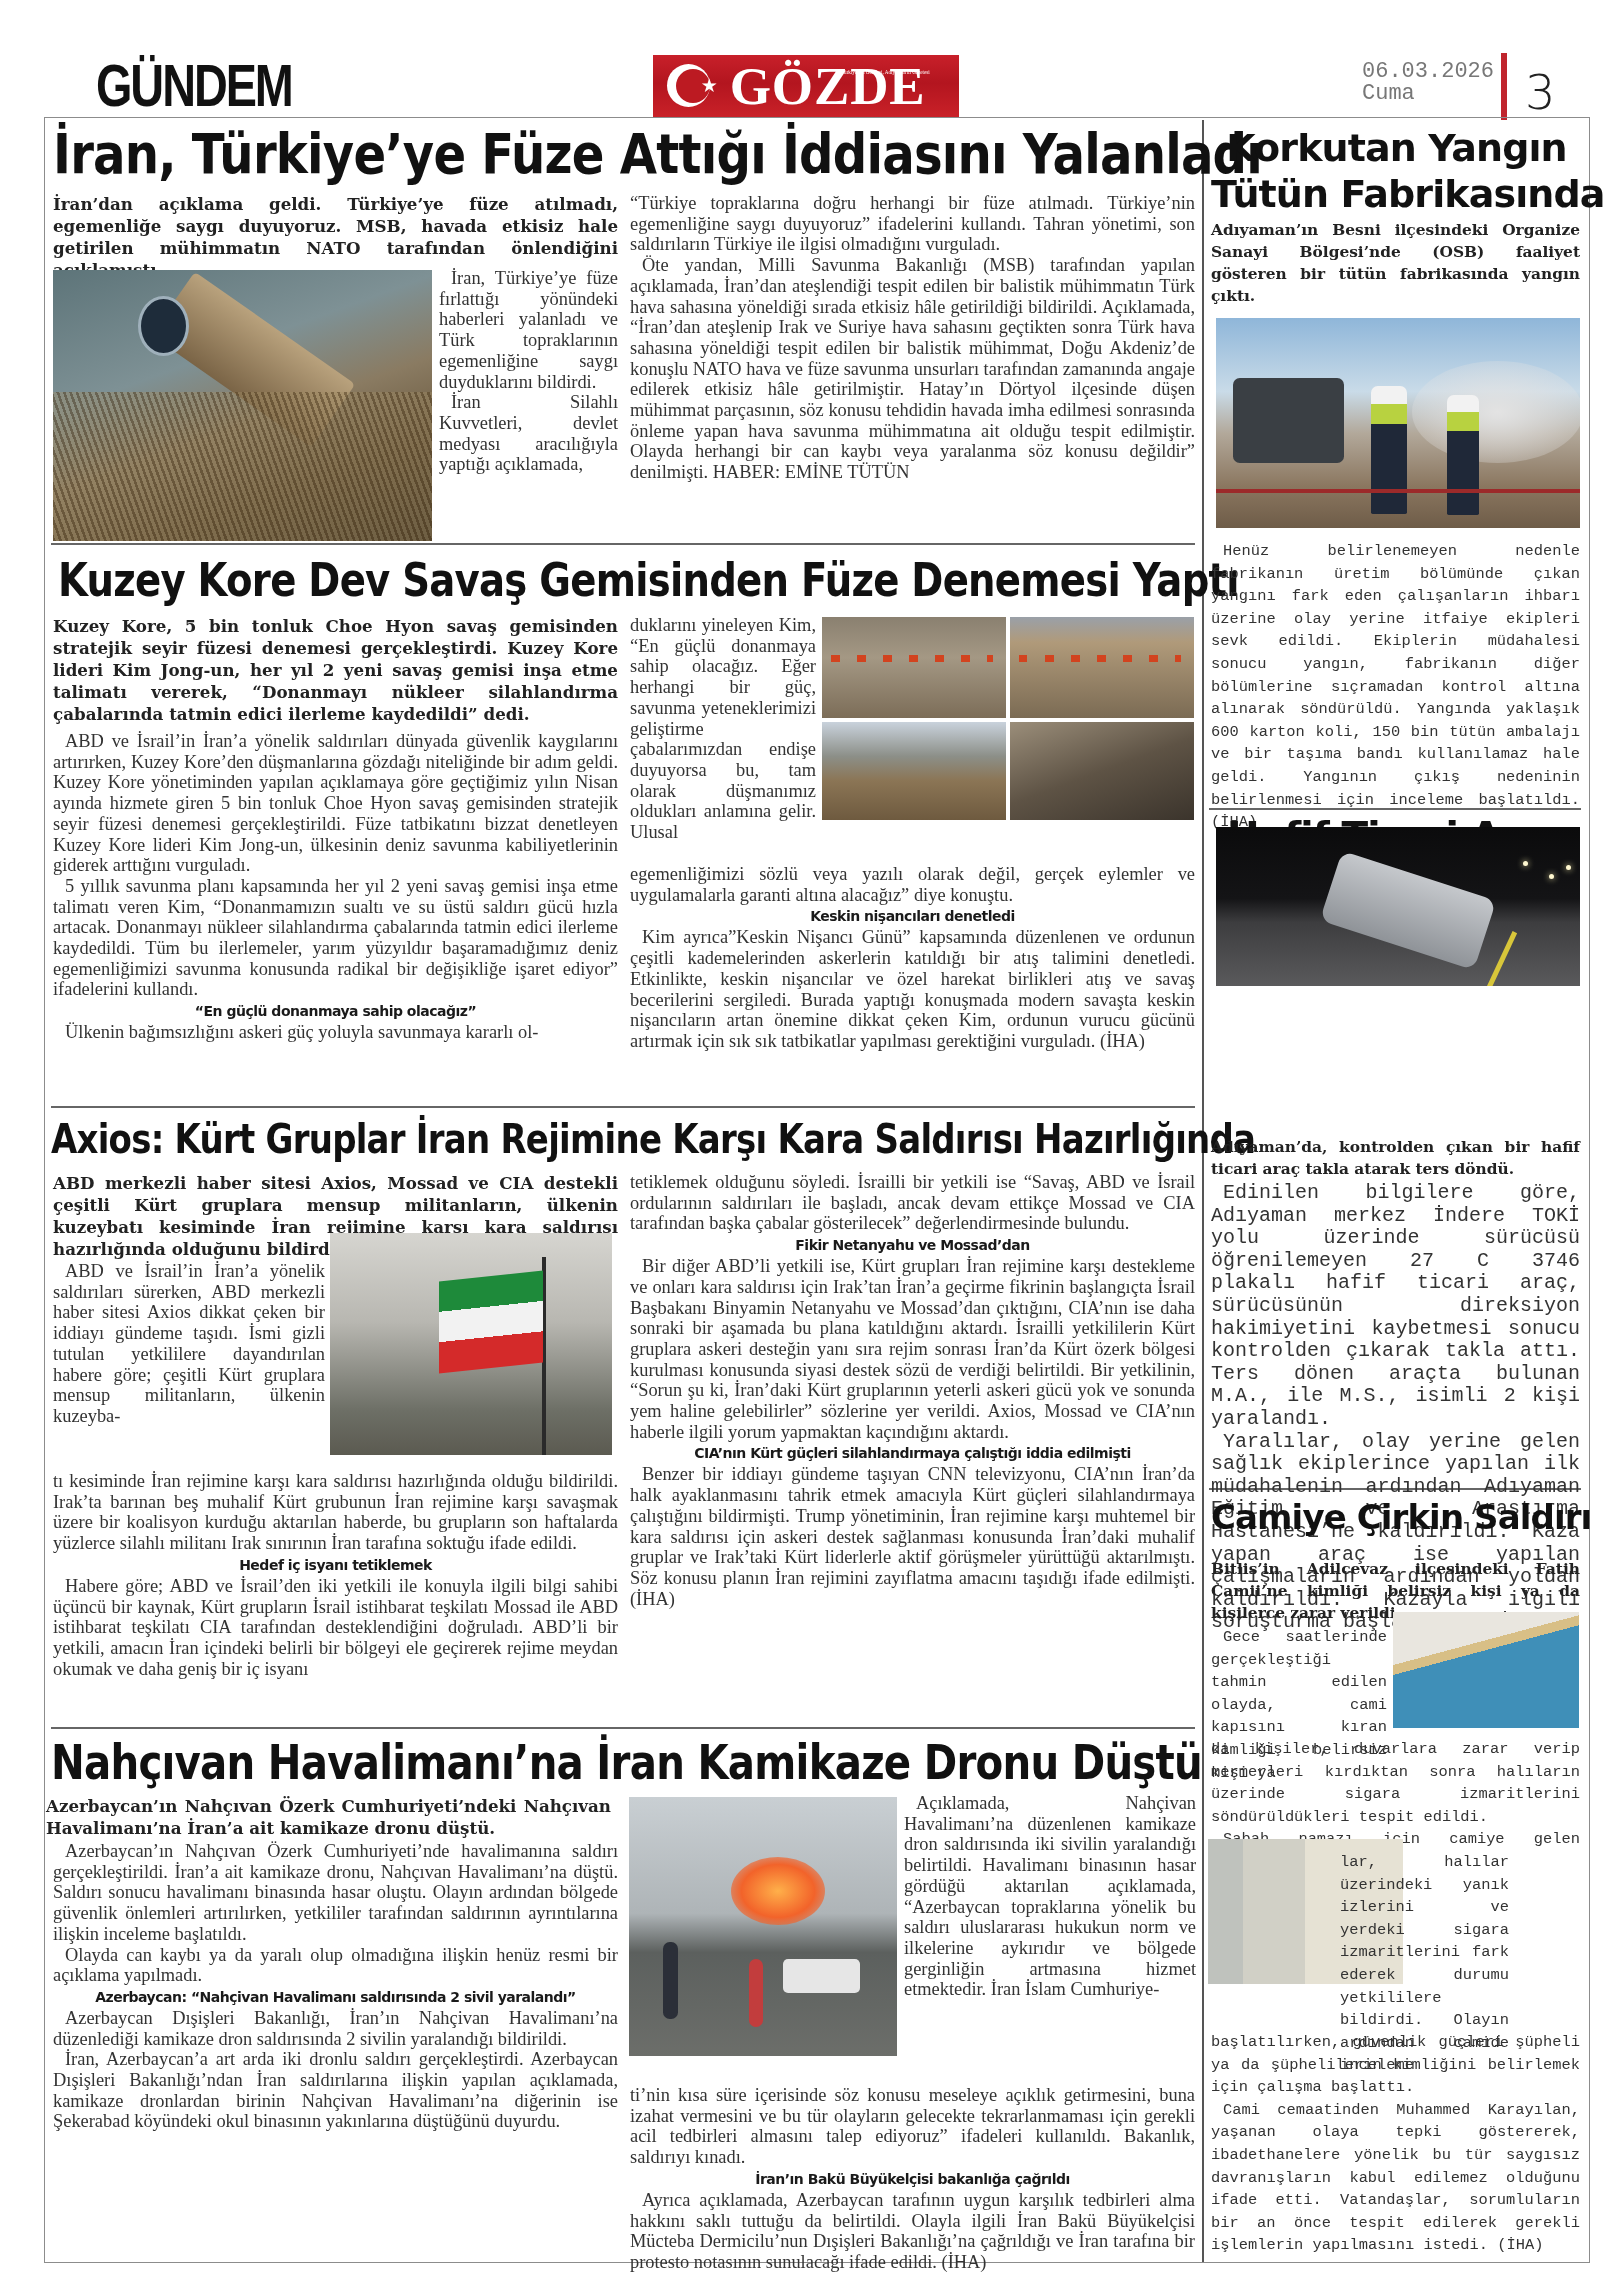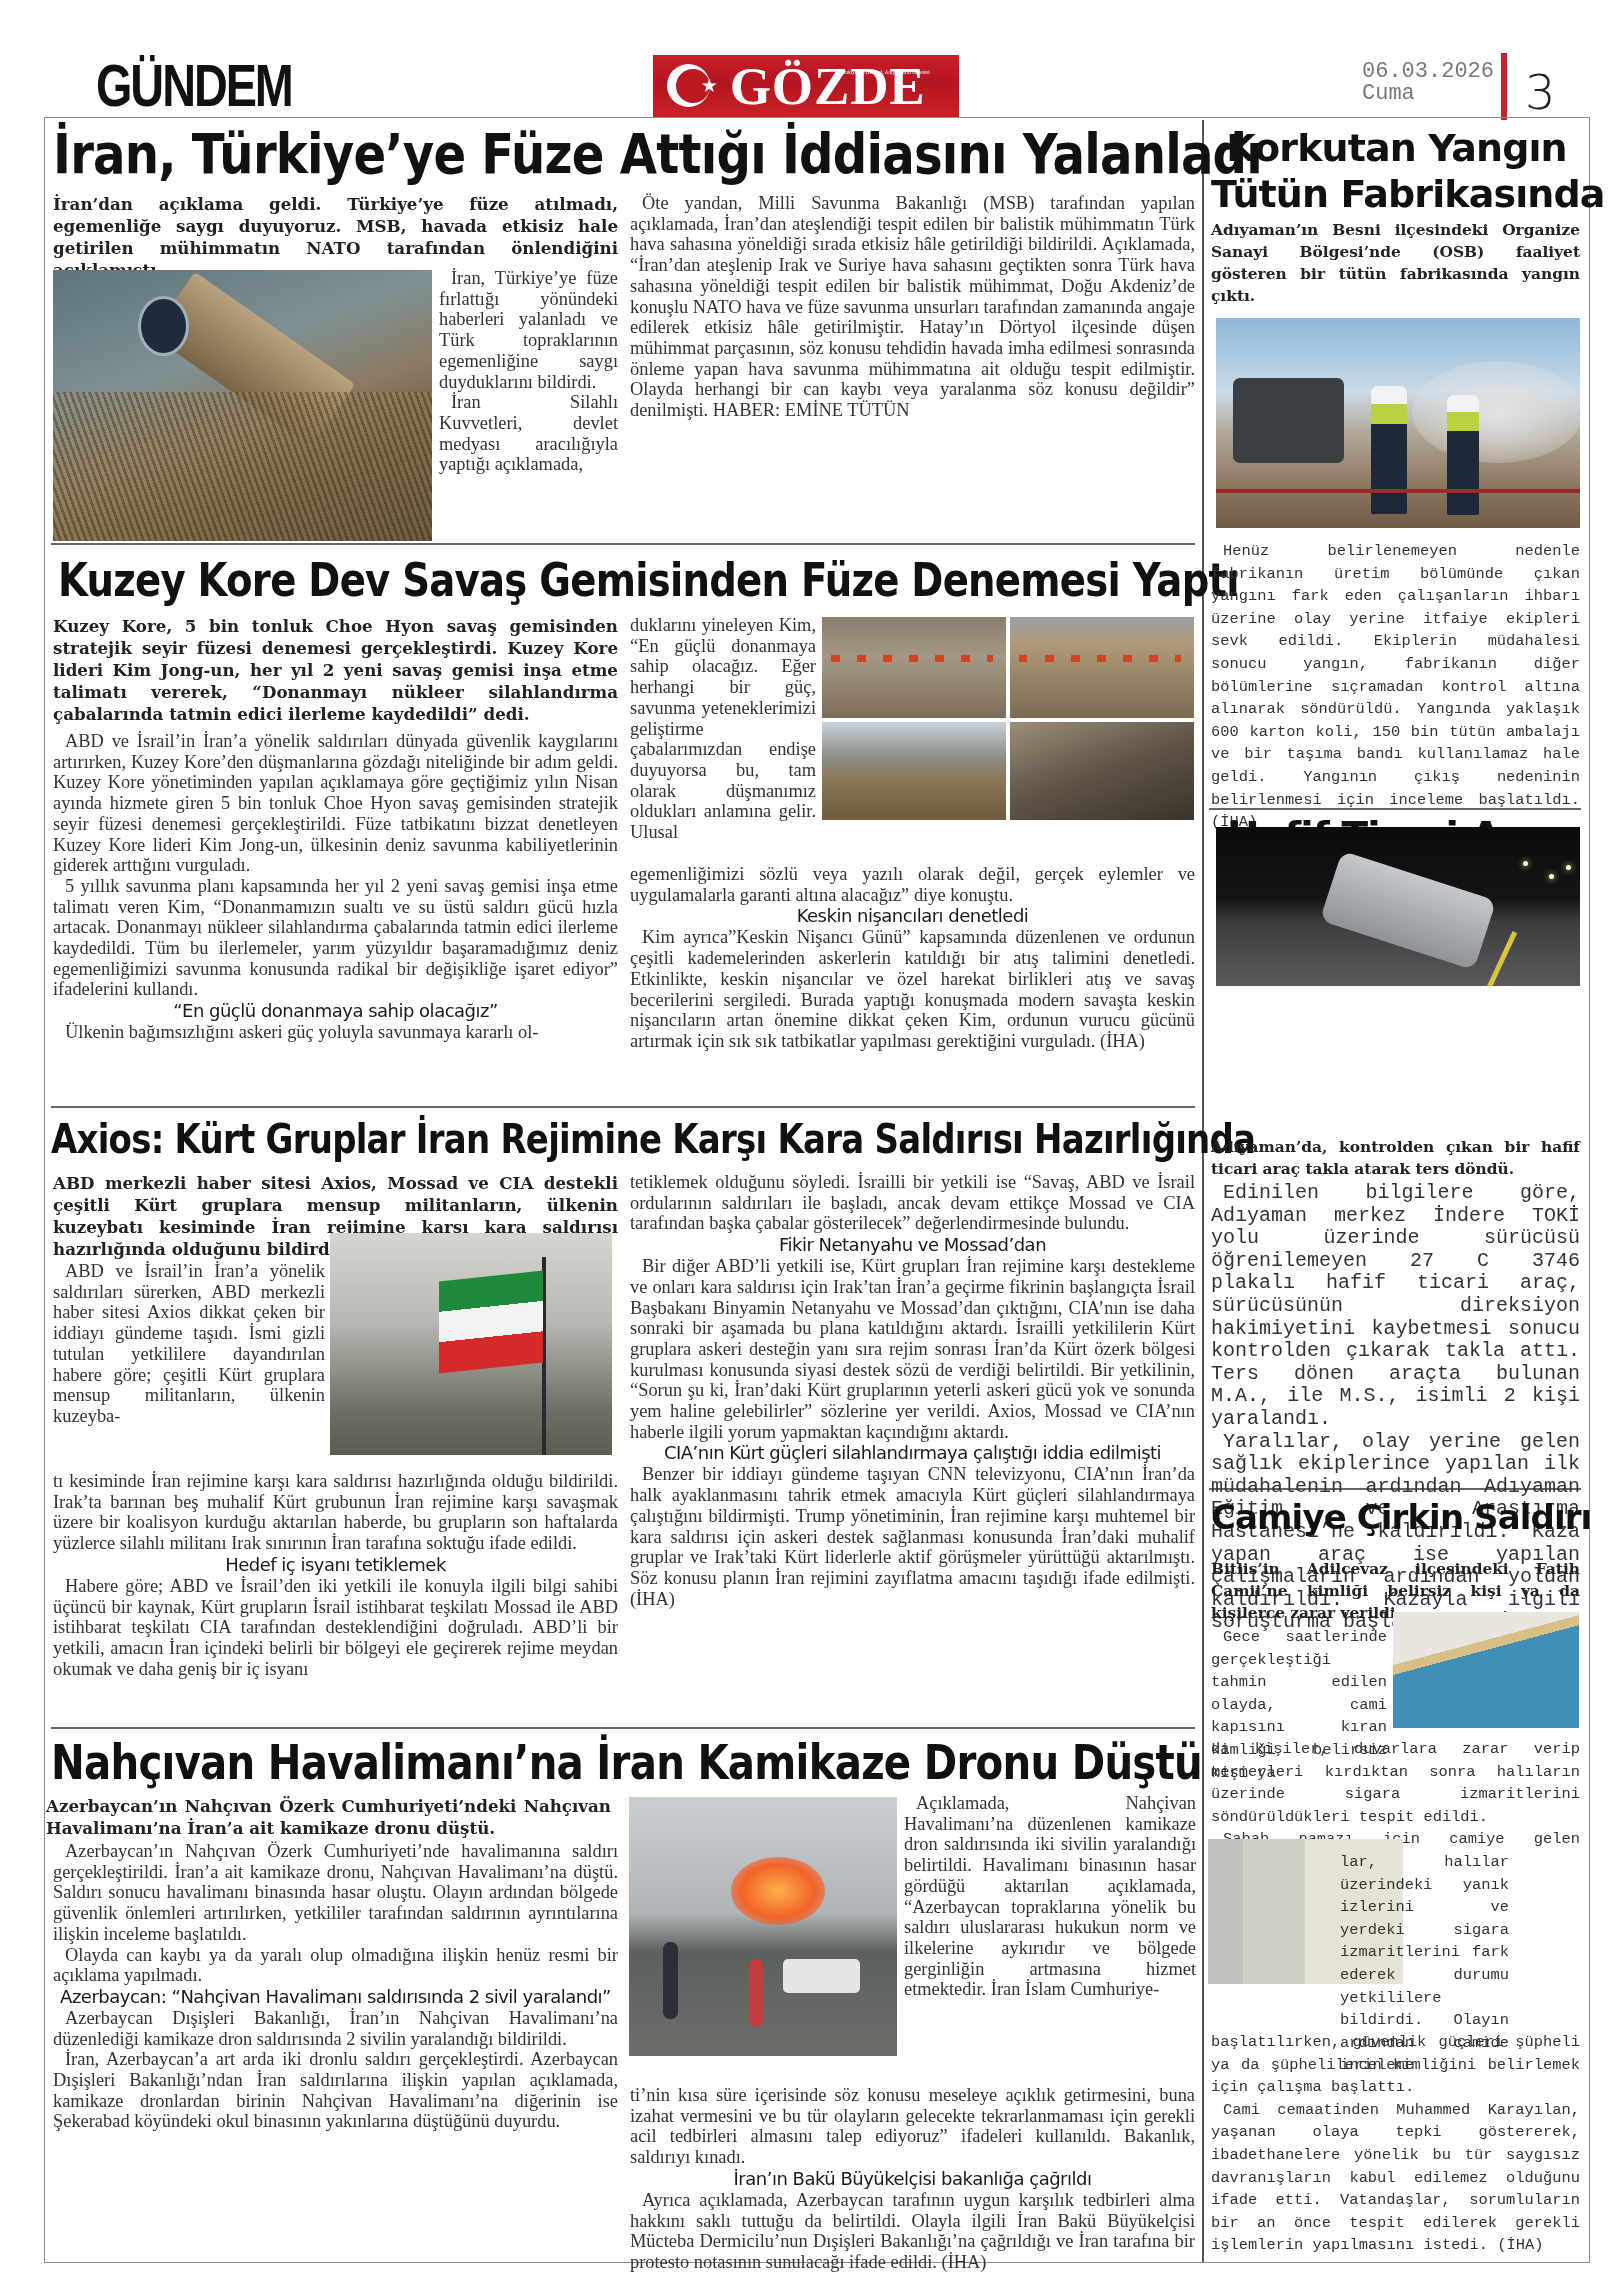--- a/index.html
+++ b/index.html
@@ -22,21 +22,21 @@
   
   .frame { position: absolute; left: 44px; top: 117px; width: 1546px; height: 2146px; border: 1.7px solid #8c8c8c; }
   .vsep { position: absolute; left: 1202px; top: 120px; width: 1.7px; height: 2142px; background: #555; }
   .hsep { position: absolute; height: 1.7px; background: #666; }
 
   
   .hl { position: absolute; font-family: "DejaVu Sans", sans-serif; font-weight: bold; color: #111; white-space: nowrap; transform-origin: left top; letter-spacing: -0.9px; }
   .lead { position: absolute; font-family: "DejaVu Serif", serif; font-weight: bold; font-size: 16.7px; line-height: 22px; color: #222; text-align: justify; }
   .body { position: absolute; font-family: "Liberation Serif", serif; font-size: 18.4px; line-height: 20.7px; color: #333; text-align: justify; }
   .body p { text-indent: 12px; }
-  .sub { font-family: "DejaVu Sans", sans-serif; font-weight: normal; font-size: 18px; line-height: 22px; text-align: center; color: #1a1a1a; text-indent: 0 !important; letter-spacing: -0.5px; }
+  .sub { font-family: "DejaVu Sans", sans-serif; font-weight: bold; font-size: 14px; line-height: 22px; text-align: center; color: #1a1a1a; text-indent: 0 !important; letter-spacing: -0.5px; }
   .rbody { position: absolute; font-family: Liberation Mono, monospace; font-size: 15.4px; line-height: 22.6px; color: #333; text-align: justify; }
   .rbody p { text-indent: 12px; }
 
   
   .photo { position: absolute; overflow: hidden; }
   .ph-missile { left: 53px; top: 270px; width: 379px; height: 271px; background: linear-gradient(160deg,#5d7479 0%,#7e9195 35%,#8a7b62 55%,#6b5a40 75%,#4b3f2c 100%); }
   .ph-missile .tube { position: absolute; left: 102px; top: 51px; width: 196px; height: 77px; background: linear-gradient(180deg,#b9a27d,#7a6446); transform: rotate(35deg); border-radius: 5.1px; }
   .ph-missile .mouth { position: absolute; left: 85px; top: 26px; width: 51px; height: 60px; border-radius: 50%; background: #1e2c3a; border: 3.4px solid #9fb0bb; }
   .ph-missile .grass { position: absolute; left: 0; bottom: 0; width: 100%; height: 55%; background: repeating-linear-gradient(70deg, rgba(90,70,40,.6) 0 2.6px, rgba(160,140,100,.4) 2.6px 6px); }
 
@@ -105,20 +105,21 @@
   <div class="photo ph-missile">
       <div class="tube"></div>
       <div class="mouth"></div>
       <div class="grass"></div>
     </div>
   <div class="body" style="left:439px; top:268px; width:179px;">
     <p>İran, Türkiye’ye füze fırlattığı yönündeki haberleri yalanladı ve Türk topraklarının egemenliğine saygı duyduklarını bildirdi.</p>
     <p>İran Silahlı Kuvvetleri, devlet medyası aracılığıyla yaptığı açıklamada,</p>
   </div>
   <div class="body" style="left:630px; top:193px; width:565px;">
+    <p style="text-indent:0">“Türkiye topraklarına doğru herhangi bir füze atılmadı. Türkiye’nin egemenliğine saygı duyuyoruz” ifadelerini kullandı. Tahran yönetimi, son saldırıların Türkiye ile ilgisi olmadığını vurguladı.</p>
     <p>Öte yandan, Milli Savunma Bakanlığı (MSB) tarafından yapılan açıklamada, İran’dan ateşlendiği tespit edilen bir balistik mühimmatın Türk hava sahasına yöneldiği sırada etkisiz hâle getirildiği bildirildi. Açıklamada, “İran’dan ateşlenip Irak ve Suriye hava sahasını geçtikten sonra Türk hava sahasına yöneldiği tespit edilen bir balistik mühimmat, Doğu Akdeniz’de konuşlu NATO hava ve füze savunma unsurları tarafından zamanında angaje edilerek etkisiz hâle getirilmiştir. Hatay’ın Dörtyol ilçesinde düşen mühimmat parçasının, söz konusu tehdidin havada imha edilmesi sonrasında önleme yapan hava savunma mühimmatına ait olduğu tespit edilmiştir. Olayda herhangi bir can kaybı veya yaralanma söz konusu değildir” denilmişti. HABER: EMİNE TÜTÜN</p>
   </div>
 </article>
 
 <article>
   <h1 class="hl" style="left:58px; top:553px; font-size:46px; line-height:55px; transform:scaleX(0.84);">Kuzey Kore Dev Savaş Gemisinden Füze Denemesi Yaptı</h1>
   <div class="lead" style="left:53px; top:615px; width:565px;">Kuzey Kore, 5 bin tonluk Choe Hyon savaş gemisinden stratejik seyir füzesi denemesi gerçekleştirdi. Kuzey Kore lideri Kim Jong-un, her yıl 2 yeni savaş gemisi inşa etme talimatı vererek, “Donanmayı nükleer silahlandırma çabalarında tatmin edici ilerleme kaydedildi” dedi.</div>
   <div class="body" style="left:53px; top:731px; width:565px;">
     <p>ABD ve İsrail’in İran’a yönelik saldırıları dünyada güvenlik kaygılarını artırırken, Kuzey Kore’den düşmanlarına gözdağı niteliğinde bir adım geldi. Kuzey Kore yönetiminden yapılan açıklamaya göre geçtiğimiz yılın Nisan ayında hizmete giren 5 bin tonluk Choe Hyon savaş gemisinden stratejik seyir füzesi denemesi gerçekleştirildi. Füze tatbikatını bizzat denetleyen Kuzey Kore lideri Kim Jong-un, ülkesinin deniz savunma kabiliyetlerinin giderek arttığını vurguladı.</p>
     <p>5 yıllık savunma planı kapsamında her yıl 2 yeni savaş gemisi inşa etme talimatı veren Kim, “Donanmamızın sualtı ve su üstü saldırı gücü hızla artacak. Donanmayı nükleer silahlandırma çabalarında tatmin edici ilerleme kaydedildi. Tüm bu ilerlemeler, yarım yüzyıldır başaramadığımız deniz egemenliğimizi savunma konusunda radikal bir değişikliğe işaret ediyor” ifadelerini kullandı.</p>

